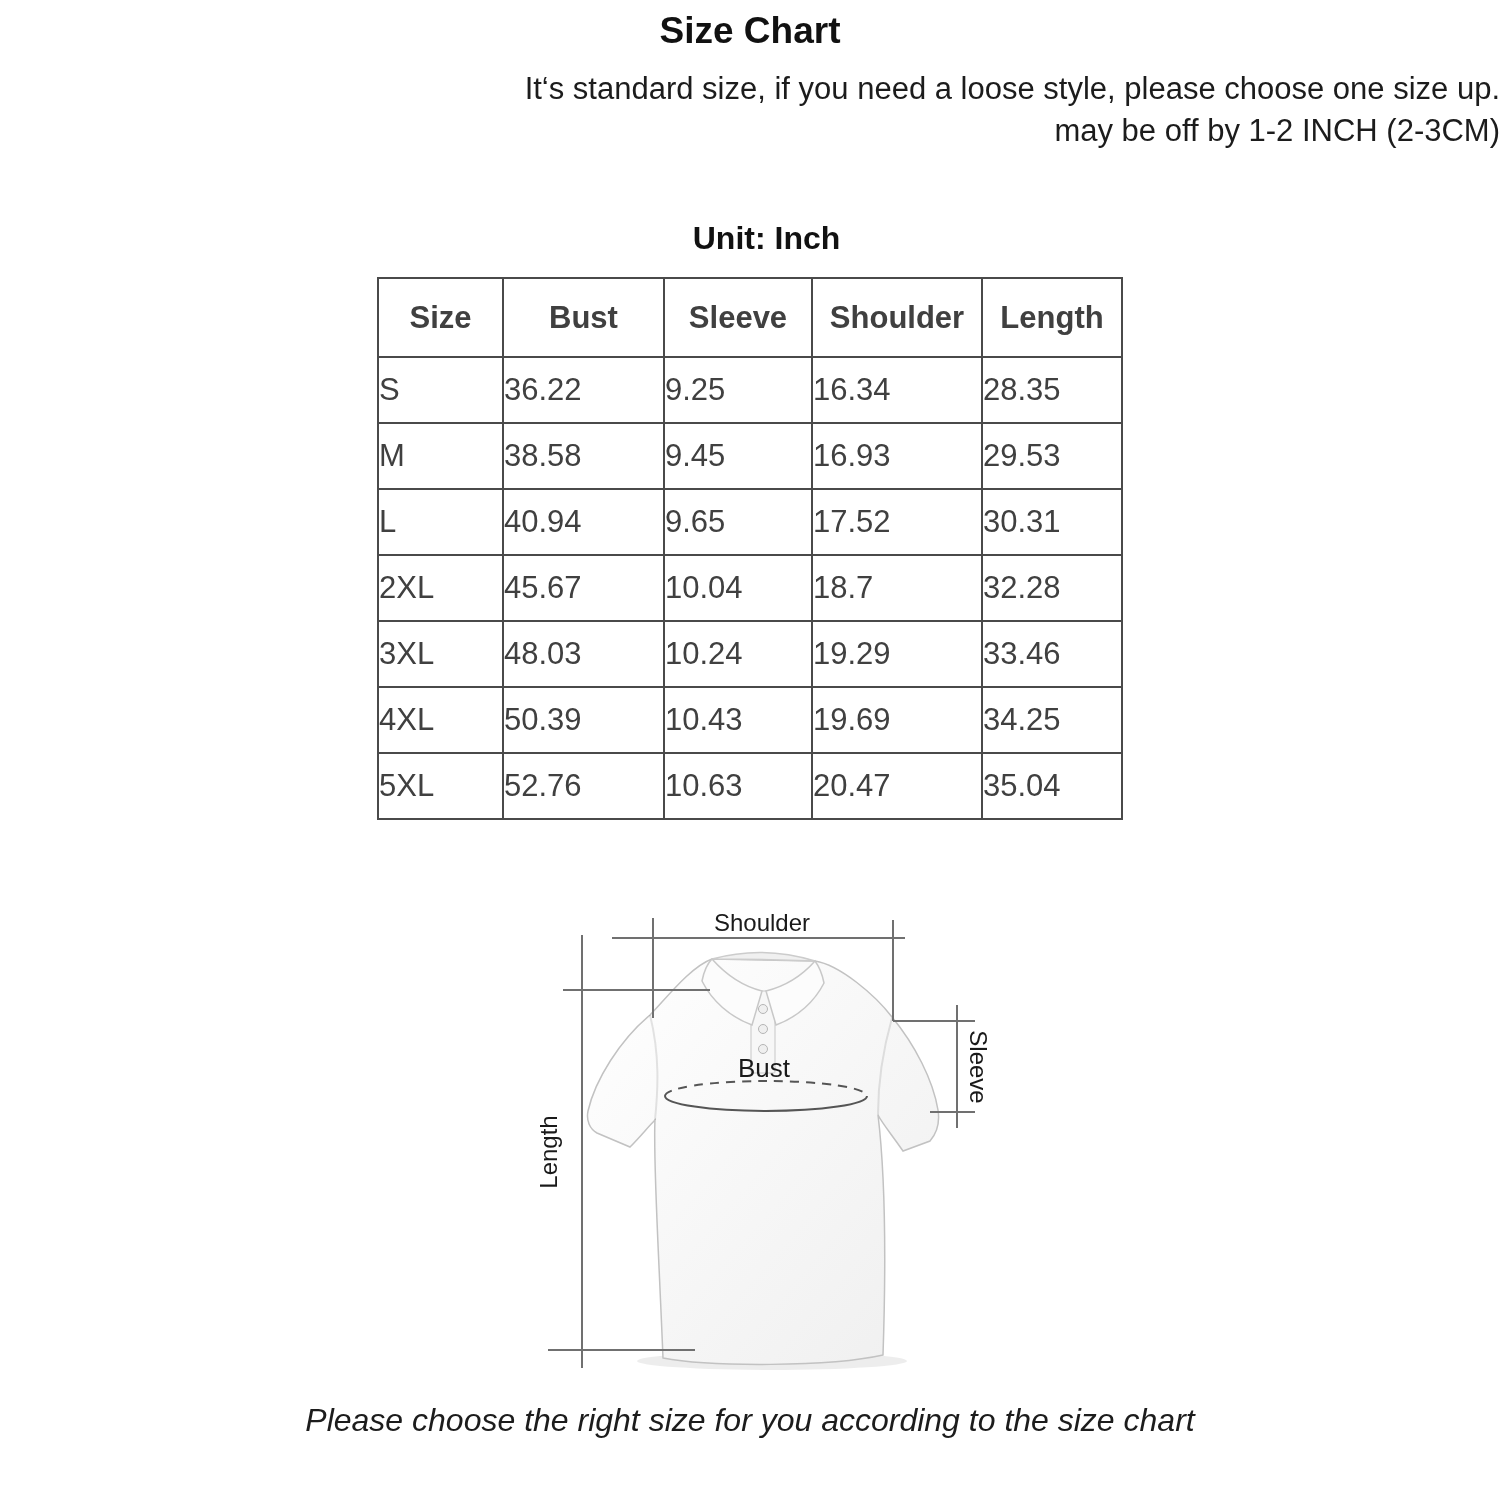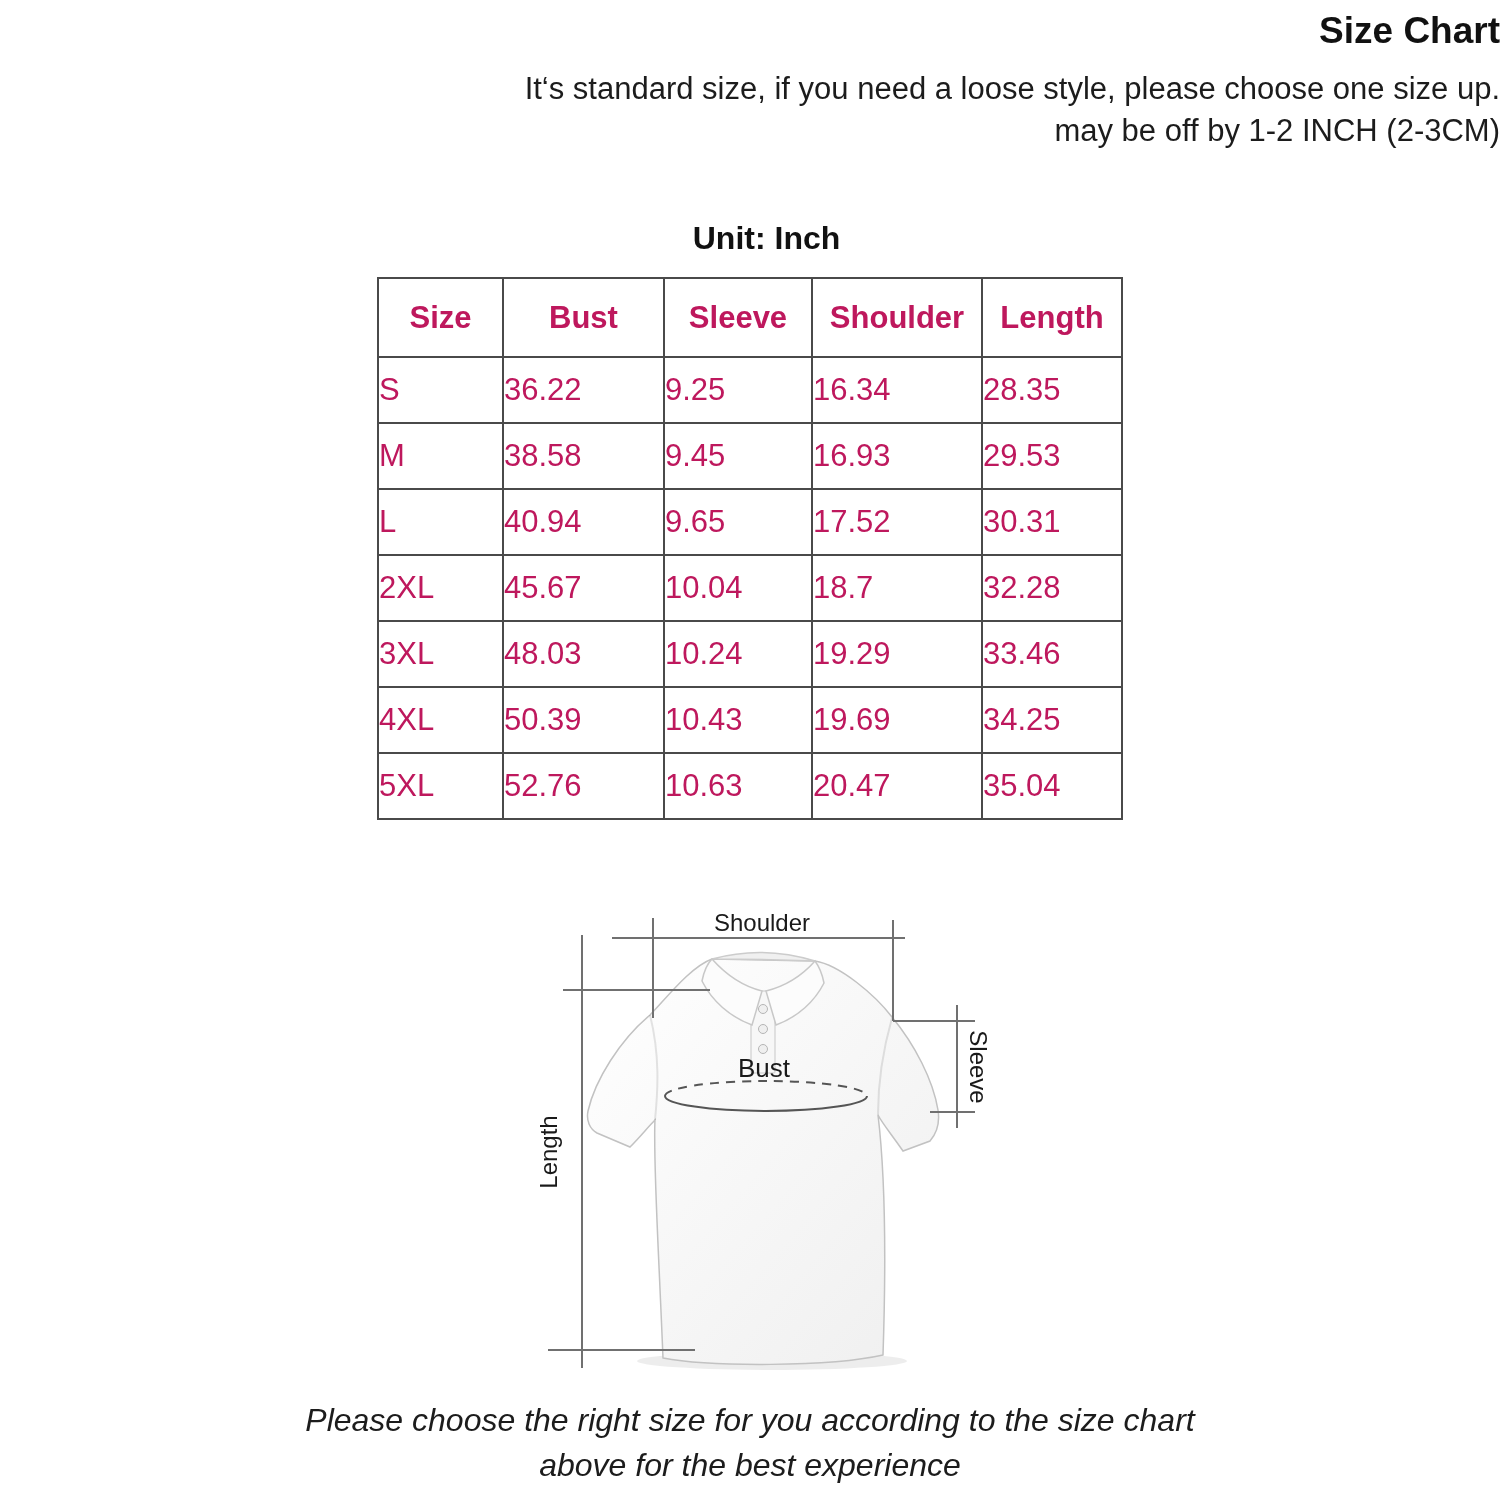--- a/index.html
+++ b/index.html
@@ -3,37 +3,37 @@
 <meta charset="utf-8">
 <style>
   * { margin:0; padding:0; box-sizing:border-box; }
   body { background:#ffffff; }
   .page {
     position:relative; width:1500px; height:1500px; background:#ffffff;
     font-family:"Liberation Sans", sans-serif; color:#1f1f1f; overflow:hidden;
   }
   .title {
     position:absolute; top:10px; left:0; width:100%;
-    text-align:right; font-size:37px; font-weight:700; color:#111;
+    text-align:center; font-size:37px; font-weight:700; color:#111;
   }
   .desc {
     position:absolute; top:68px; left:0; width:100%;
     text-align:right; font-size:31px; line-height:42px; color:#1c1c1c;
   }
   .unit {
     position:absolute; top:220px; left:0; width:100%;
     text-align:center; font-size:32px; font-weight:700; color:#111;padding-left:33px;
   }
   table.size-table {
     position:absolute; top:277px; left:377px;
     border-collapse:collapse; table-layout:fixed;
   }
   table.size-table th, table.size-table td {
     border:2px solid #4a4a4a; vertical-align:middle;
-    color:#be185d; background:#ffffff;
+    color:#404040; background:#ffffff;
   }
   table.size-table th { height:79px; font-size:31px; font-weight:700; }
   table.size-table td { height:66px; font-size:31px; font-weight:400; }
   .c-size {width:125px;} .c-bust {width:161px;} .c-sleeve {width:148px;}
   .c-shoulder {width:170px;} .c-length {width:140px;}
   .diagram { position:absolute; top:905px; left:500px; width:520px; height:470px; }
   .footer {
     position:absolute; top:1398px; left:0; width:100%;
     text-align:center; font-size:32px; line-height:45px; color:#1c1c1c;font-style:italic;
   }
@@ -183,16 +183,15 @@
     <path d="M 165,191 A 101,15 0 0 0 367,191" fill="none" stroke="#555555" stroke-width="2"></path>
 
     <text class="dim-label" x="262" y="26" font-size="24" text-anchor="middle">Shoulder</text>
     <text class="dim-label" x="264" y="172" font-size="26" text-anchor="middle">Bust</text>
     <text class="dim-label" font-size="24" text-anchor="middle" transform="translate(57,247) rotate(-90)">Length</text>
     <text class="dim-label" font-size="24" text-anchor="middle" transform="translate(470,162) rotate(90)">Sleeve</text>
   </svg>
 
   <div class="footer">
     <div>Please choose the right size for you according to the size chart</div>
-    <div>above for the best experience</div>
   </div>
 
 </div>
 
 </body></html>

